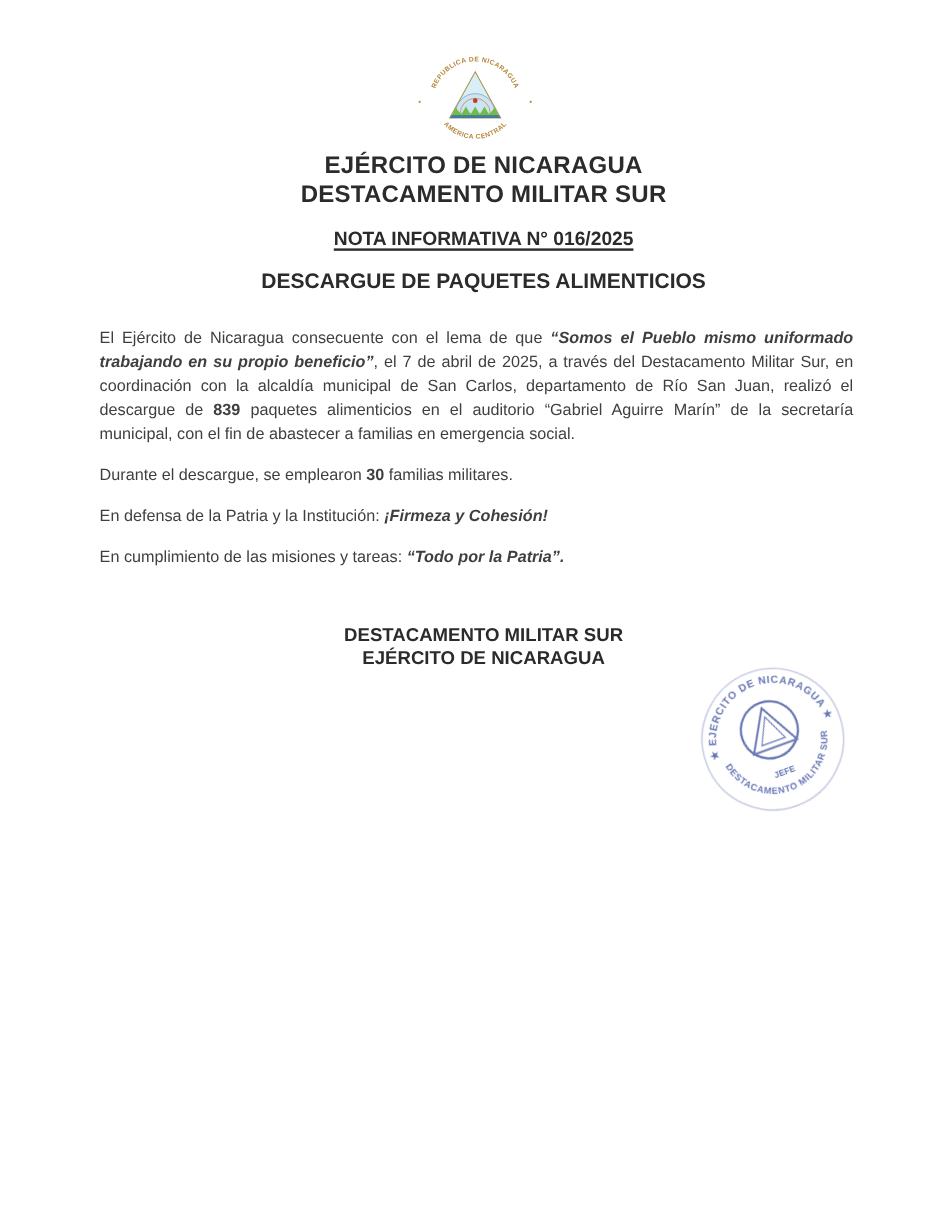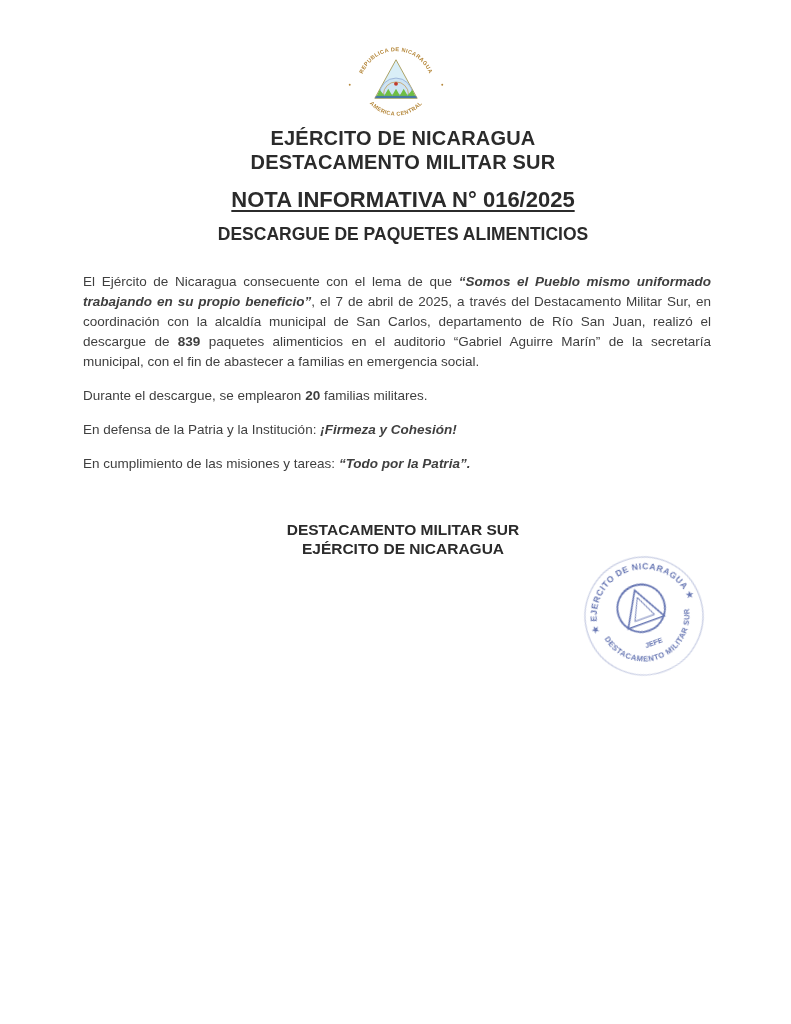--- a/index.html
+++ b/index.html
@@ -21,21 +21,21 @@
     font-weight:bold;
     font-size:20px;line-height:24px;
     color:var(--text-dark);
     letter-spacing:0.2px;
   }
   .nota-line{
     margin-top:15px;
     padding-left:83px;padding-right:68px;
     text-align:center;
     font-weight:bold;
-    font-size:22px;line-height:21px;
+    font-size:16px;line-height:21px;
     color:var(--text-dark);
   }
   .nota-line span{
     text-decoration:underline;
     text-decoration-thickness:1.5px;
     text-underline-offset:3px;
   }
   .subject-line{
     margin-top:14px;
     padding-left:83px;padding-right:68px;
@@ -121,21 +121,21 @@
   </div>
 
   <div class="nota-line">
     <span>NOTA INFORMATIVA N° 016/2025</span>
   </div>
 
   <div class="subject-line">DESCARGUE DE PAQUETES ALIMENTICIOS</div>
 
   <div class="doc-body">
       <p><span>El Ejército de Nicaragua consecuente con el lema de que </span><span class="b i">“Somos el Pueblo mismo uniformado trabajando en su propio beneficio”</span><span>, el 7 de abril de 2025, a través del Destacamento Militar Sur, en coordinación con la alcaldía municipal de San Carlos, departamento de Río San Juan, realizó el descargue de </span><span class="b">839</span><span> paquetes alimenticios en el auditorio “Gabriel Aguirre Marín” de la secretaría municipal, con el fin de abastecer a familias en emergencia social.</span></p>
-      <p><span>Durante el descargue, se emplearon </span><span class="b">20</span><span> familias militares.</span></p>
+      <p><span>Durante el descargue, se emplearon </span><span class="b">30</span><span> familias militares.</span></p>
       <p><span>En defensa de la Patria y la Institución: </span><span class="b i">¡Firmeza y Cohesión!</span></p>
       <p><span>En cumplimiento de las misiones y tareas: </span><span class="b i">“Todo por la Patria”.</span></p>
     </div>
 
   <div class="signature-block">
     <div>DESTACAMENTO MILITAR SUR</div>
     <div>EJÉRCITO DE NICARAGUA</div>
   </div>
 
   <svg class="stamp" viewBox="0 0 120 120">

